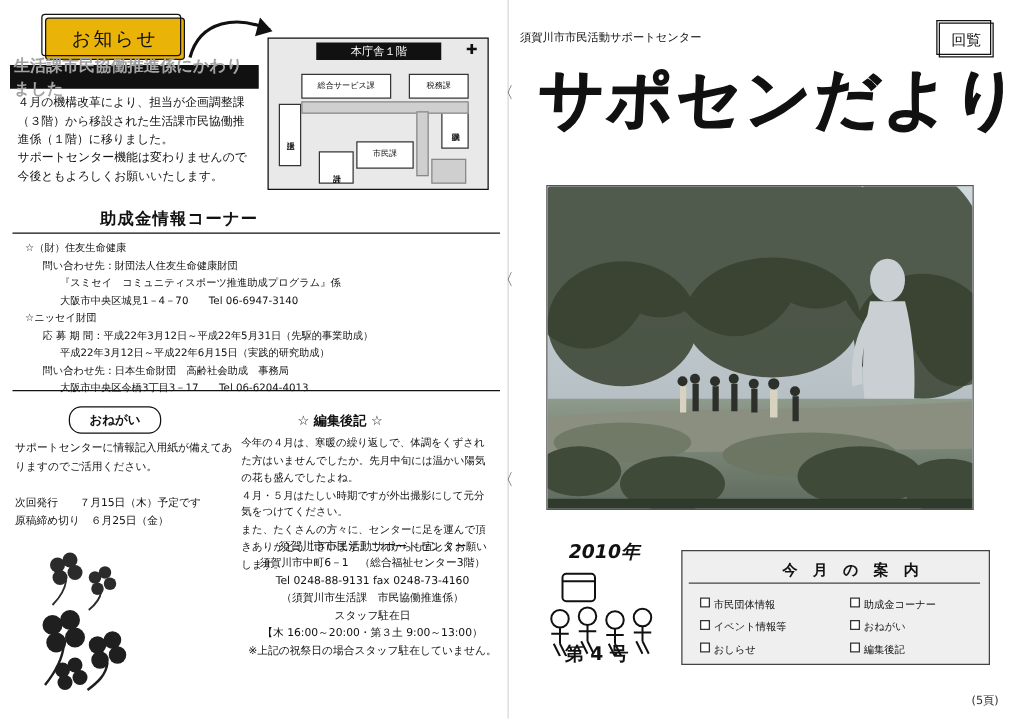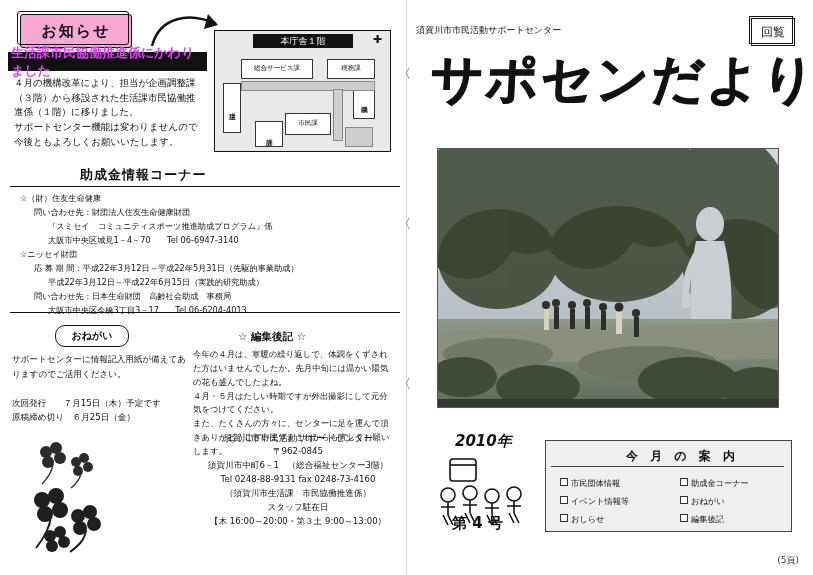--- a/index.html
+++ b/index.html
@@ -11,34 +11,34 @@
     position:relative;
     overflow:hidden;
   }
   .page{position:absolute;left:0;top:0;width:813px;height:575px;}
   
   .fold{position:absolute;left:406px;top:0;width:1px;height:575px;background:#d8d8d8;}
   .foldmark{position:absolute;color:#555;font-size:13px;}
 
   
   .oshirase-box{
-    position:absolute;left:20px;top:14px;width:110px;height:32px;
+    position:absolute;left:36px;top:14px;width:110px;height:32px;
     border:1.5px solid #111;border-radius:3px;
     display:flex;align-items:center;justify-content:center;
-    font-size:15px;font-weight:bold;letter-spacing:2px;
-    background:#f9a8d4;
+    font-size:15px;font-weight:normal;letter-spacing:2px;
+    background:#eab308;
   }
   .oshirase-box::before{
     content:"";position:absolute;left:-4px;top:-4px;width:110px;height:32px;
     border:1px solid #111;border-radius:3px;
   }
   .arrow-curve{position:absolute;left:150px;top:10px;width:70px;height:40px;}
   .headline-bar{
     position:absolute;left:8px;top:52px;width:196px;height:19px;
-    background:#111;color:#d946ef;font-size:13px;font-weight:bold;
+    background:#111;color:#a3a3a3;font-size:13px;font-weight:bold;
     display:flex;align-items:center;padding-left:3px;letter-spacing:0px;
   }
   .left-para{
     position:absolute;left:14px;top:76px;width:190px;
     font-size:9.5px;line-height:1.55;color:#111;
   }
 
   
   .floormap{
     position:absolute;left:214px;top:30px;width:175px;height:120px;
@@ -206,26 +206,26 @@
 次回発行　　７月15日（木）予定です
 原稿締め切り　６月25日（金）</div>
 
   <div class="henshu-title">☆ 編集後記 ☆</div>
   <div class="henshu-text" style="white-space:pre-line;">今年の４月は、寒暖の繰り返しで、体調をくずされた方はいませんでしたか。先月中旬には温かい陽気の花も盛んでしたよね。
 ４月・５月はたしい時期ですが外出撮影にして元分気をつけてください。
 また、たくさんの方々に、センターに足を運んで頂きありがとうございます。これからも宜しくお願いします。</div>
 
   <div class="addr">
     <div class="name">須賀川市市民活動サポートセンター</div>
-    <div>〒962-0845</div>
     <div>須賀川市中町6－1　（総合福祉センター3階）</div>
     <div>Tel  0248-88-9131  fax  0248-73-4160</div>
     <div>（須賀川市生活課　市民協働推進係）</div>
     <div>スタッフ駐在日</div>
     <div>【木 16:00～20:00・第３土 9:00～13:00）</div>
+    <div>※上記の祝祭日の場合スタッフ駐在していません。</div>
   </div>
 
   <svg class="clover" style="left:28px;top:440px;" width="70" height="50" viewBox="0 0 70 50">
     <g fill="#2b2b2b">
       <circle cx="18" cy="12" r="6"></circle>
         <circle cx="28" cy="8" r="6"></circle>
         <circle cx="32" cy="18" r="6"></circle>
         <circle cx="20" cy="22" r="6"></circle>
       <path d="M25,24 C24,32 20,38 14,44" stroke="#2b2b2b" stroke-width="1.5" fill="none"></path>
       <circle cx="48" cy="22" r="5"></circle>

